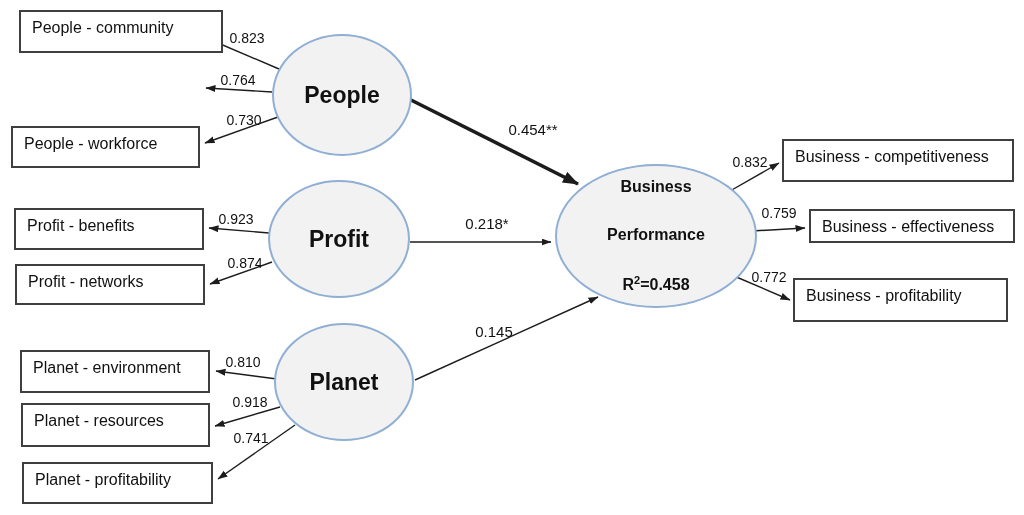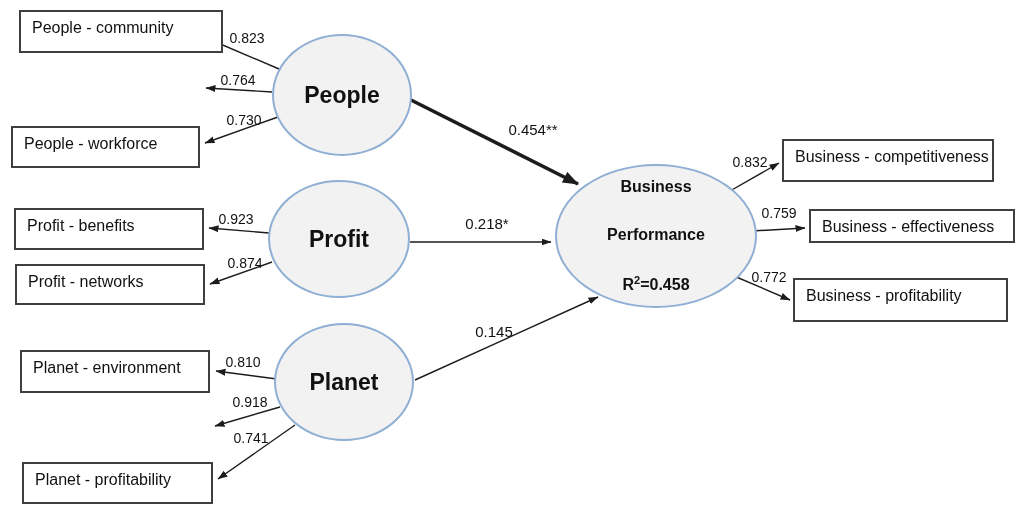--- a/index.html
+++ b/index.html
@@ -97,23 +97,24 @@
     <line class="arrow-line thick" x1="409" y1="99" x2="578" y2="184" marker-end="url(#ah-b)"></line>
     <line class="arrow-line mid" x1="410" y1="242" x2="551" y2="242" marker-end="url(#ah-s)"></line>
     <line class="arrow-line" x1="415" y1="380" x2="598" y2="297" marker-end="url(#ah-s)"></line>
   </svg>
 
   <div class="box" style="left:19px;  top:10px;  width:204px; height:43px">People - community</div>
   <div class="box" style="left:11px; top:126px; width:189px; height:42px">People - workforce</div>
   <div class="box" style="left:14px; top:208px; width:190px; height:42px">Profit - benefits</div>
   <div class="box" style="left:15px; top:264px; width:190px; height:41px">Profit - networks</div>
   <div class="box" style="left:20px; top:350px; width:190px; height:43px">Planet - environment</div>
+  <div class="box" style="left:21px; top:403px; width:189px; height:44px">Planet - resources</div>
   <div class="box" style="left:22px; top:462px; width:191px; height:42px">Planet - profitability</div>
 
-  <div class="box" style="left:782px; top:139px; width:212px; height:43px">Business - competitiveness</div>
+  <div class="box" style="left:782px; top:139px; width:232px; height:43px">Business - competitiveness</div>
   <div class="box" style="left:809px; top:209px; width:206px; height:34px">Business - effectiveness</div>
   <div class="box" style="left:793px; top:278px; width:215px; height:44px">Business - profitability</div>
 
   <div class="ellipse" style="left:272px; top:34px;  width:140px; height:122px">People</div>
   <div class="ellipse" style="left:268px; top:180px; width:142px; height:118px">Profit</div>
   <div class="ellipse" style="left:274px; top:323px; width:140px; height:118px">Planet</div>
 
   <div class="ellipse bp" style="left:555px; top:164px; width:202px; height:144px">
     <div>Business</div>
     <div>Performance</div>

